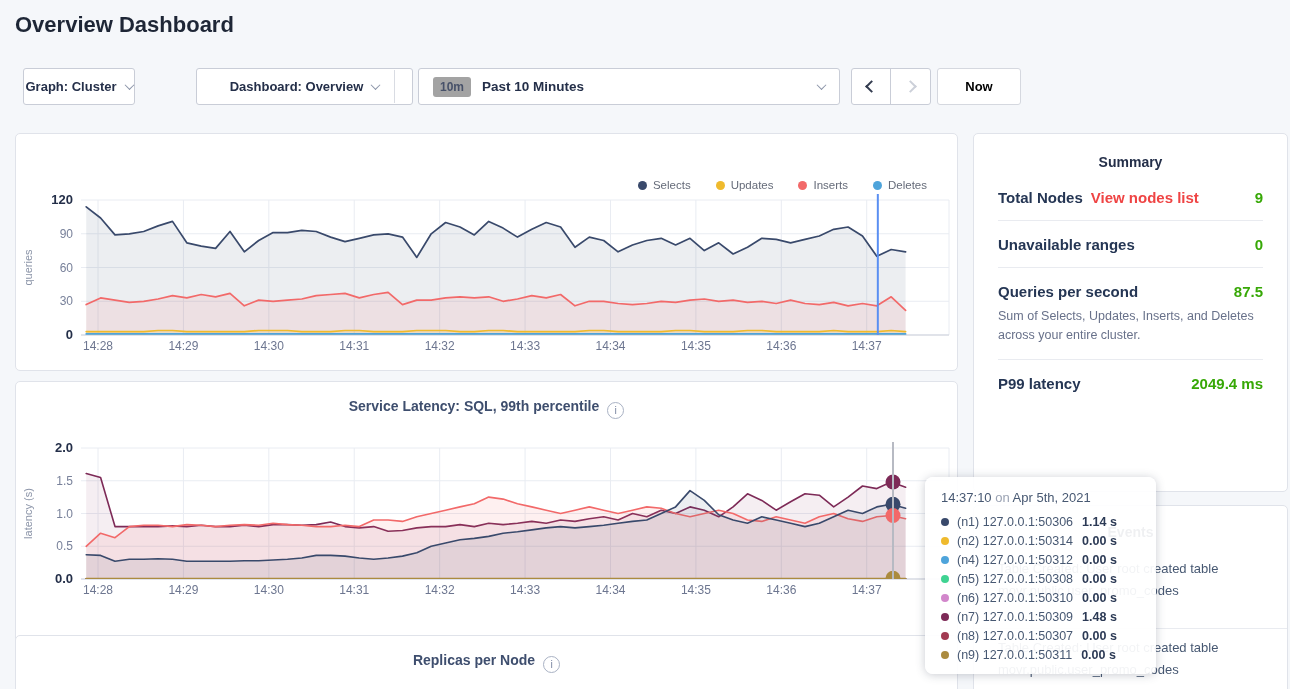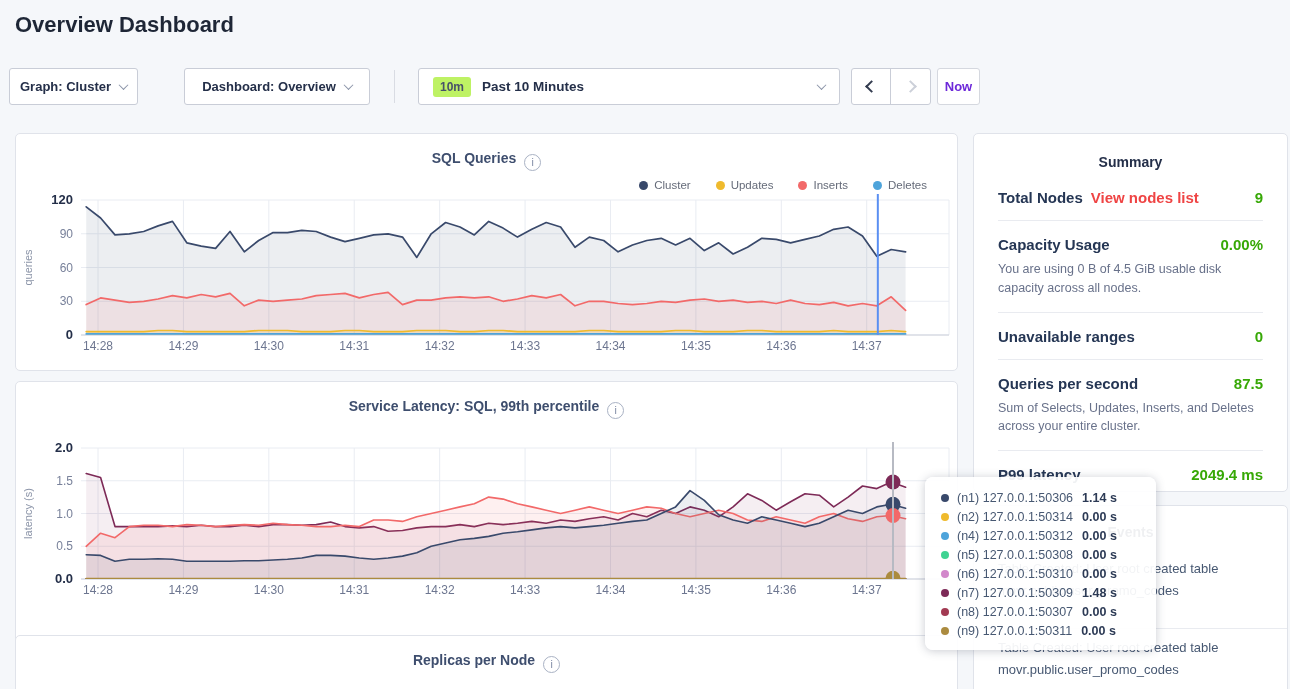--- a/index.html
+++ b/index.html
@@ -11,32 +11,32 @@
   .page-title{position:absolute;left:15px;top:12px;font-size:22px;font-weight:600;color:#1e2636}
 
   
   .ctl{position:absolute;top:68px;height:37px;background:#fff;border:1px solid #c9cdd7;
        border-radius:3px;display:flex;align-items:center;justify-content:center;
        font-size:13px;font-weight:700;color:#242f49;cursor:pointer}
   .chev-down{width:7px;height:7px;border-right:1.5px solid #8b94a8;border-bottom:1.5px solid #8b94a8;
        transform:rotate(45deg) translate(-1px,-1px);display:inline-block;margin-left:9px}
   .ctl-divider{position:absolute;left:394px;top:70px;height:33px;width:1px;background:#d9dce3}
   .time-sel{left:418px;width:422px;justify-content:flex-start;padding:0 14px;font-size:13.5px}
-  .time-badge{background:#bef264;color:#475169;font-size:12px;font-weight:700;
+  .time-badge{background:#a3a3a3;color:#475169;font-size:12px;font-weight:700;
        padding:3px 7px;border-radius:3px;margin-right:11px}
   .time-sel .chev-down{margin-left:auto}
   .pn-group{position:absolute;left:851px;top:68px;height:37px;width:80px;background:#fff;
        border:1px solid #c9cdd7;border-radius:3px;display:flex}
   .pn-btn{width:40px;display:flex;align-items:center;justify-content:center;cursor:pointer}
   .pn-btn:first-child{border-right:1px solid #c9cdd7}
   .chev-left{width:9px;height:9px;border-left:2.5px solid #333c4f;border-bottom:2.5px solid #333c4f;
        transform:rotate(45deg)}
   .chev-right{width:9px;height:9px;border-right:2.5px solid #ccd0d9;border-top:2.5px solid #ccd0d9;
        transform:rotate(45deg)}
-  .now-btn{left:937px;width:43px;color:#6d28d9;font-size:13px;border-color:#d5d8df}
+  .now-btn{left:937px;width:84px;color:#000000;font-size:13px;border-color:#d5d8df}
 
   .card{position:absolute;background:#fff;border:1px solid #e0e3ea;border-radius:5px}
   .chart-title{position:absolute;left:0;right:0;top:16px;text-align:center;
        font-size:14px;font-weight:700;color:#3e4e6e}
   .info-icon{display:inline-flex;width:17px;height:17px;border:1px solid #a9b2c4;border-radius:50%;
        align-items:center;justify-content:center;font-size:10.5px;font-weight:400;color:#7d89a3;
        vertical-align:-3px;margin-left:8px;cursor:pointer}
   .info-icon::after{content:"i"}
 
   .legend{position:absolute;right:30px;top:45px;display:flex;gap:25px}
@@ -69,52 +69,49 @@
   .tt-on{color:#9aa2b3}
   .tt-row{display:flex;align-items:center;padding:2.5px 16px;font-size:12.5px;color:#475872}
   .tt-dot{width:8px;height:8px;border-radius:50%;margin-right:8px;flex:none}
   .tt-val{font-weight:700;color:#2c3a55;margin-left:9px}
 </style>
 </head>
 <body>
 
 <div class="page-title">Overview Dashboard</div>
 
-<div class="ctl" style="left:9px;width:129px">
+<div class="ctl" style="left:23px;width:112px">
   <span>Graph: Cluster</span>
   <span class="chev-down"></span>
 </div>
-<div class="ctl" style="left:184px;width:186px">
+<div class="ctl" style="left:196px;width:217px">
   <span>Dashboard: Overview</span>
   <span class="chev-down"></span>
 </div>
 <div class="ctl-divider"></div>
 <div class="ctl time-sel">
   <span class="time-badge">10m</span>
   <span>Past 10 Minutes</span>
   <span class="chev-down"></span>
 </div>
 <div class="pn-group">
   <div class="pn-btn">
       <span class="chev-left"></span>
     </div>
   <div class="pn-btn">
       <span class="chev-right"></span>
     </div>
 </div>
 <div class="ctl now-btn">Now</div>
 
 <div class="card" style="left:15px;top:133px;width:943px;height:238px">
-  <div class="chart-title">
-    <span>SQL Queries</span><span class="info-icon"></span>
-  </div>
   <div class="legend">
     <span class="legend-item">
         <span class="legend-dot" style="background: rgb(57, 73, 107);"></span>
-        <span>Cluster</span>
+        <span>Selects</span>
       </span>
     <span class="legend-item">
         <span class="legend-dot" style="background: rgb(239, 186, 45);"></span>
         <span>Updates</span>
       </span>
     <span class="legend-item">
         <span class="legend-dot" style="background: rgb(242, 105, 105);"></span>
         <span>Inserts</span>
       </span>
     <span class="legend-item">
@@ -250,27 +247,20 @@
   <div class="sum-body">
     <div class="srow">
       <div class="srow-main">
         <span>Total Nodes</span>
         <a class="srow-link">View nodes list</a>
         <span class="srow-val">9</span>
       </div>
     </div>
     <div class="srow">
       <div class="srow-main">
-        <span>Capacity Usage</span>
-        <span class="srow-val">0.00%</span>
-      </div>
-      <div class="srow-sub">You are using 0 B of 4.5 GiB usable disk capacity across all nodes.</div>
-    </div>
-    <div class="srow">
-      <div class="srow-main">
         <span>Unavailable ranges</span>
         <span class="srow-val">0</span>
       </div>
     </div>
     <div class="srow">
       <div class="srow-main">
         <span>Queries per second</span>
         <span class="srow-val">87.5</span>
       </div>
       <div class="srow-sub">Sum of Selects, Updates, Inserts, and Deletes across your entire cluster.</div>
@@ -290,20 +280,25 @@
     <div>Table Created: User root created table</div>
     <div>movr.public.user_promo_codes</div>
   </div>
   <div class="event-item">
     <div>Table Created: User root created table</div>
     <div>movr.public.user_promo_codes</div>
   </div>
 </div>
 
 <div class="tooltip">
+  <div class="tt-head">
+    <span>14:37:10</span>
+    <span class="tt-on">on</span>
+    <span>Apr 5th, 2021</span>
+  </div>
   <div class="tt-row">
       <span class="tt-dot" style="background: rgb(57, 73, 107);"></span>
       <span>(n1) 127.0.0.1:50306</span>
       <span class="tt-val">1.14 s</span>
     </div>
   <div class="tt-row">
       <span class="tt-dot" style="background: rgb(239, 186, 45);"></span>
       <span>(n2) 127.0.0.1:50314</span>
       <span class="tt-val">0.00 s</span>
     </div>

